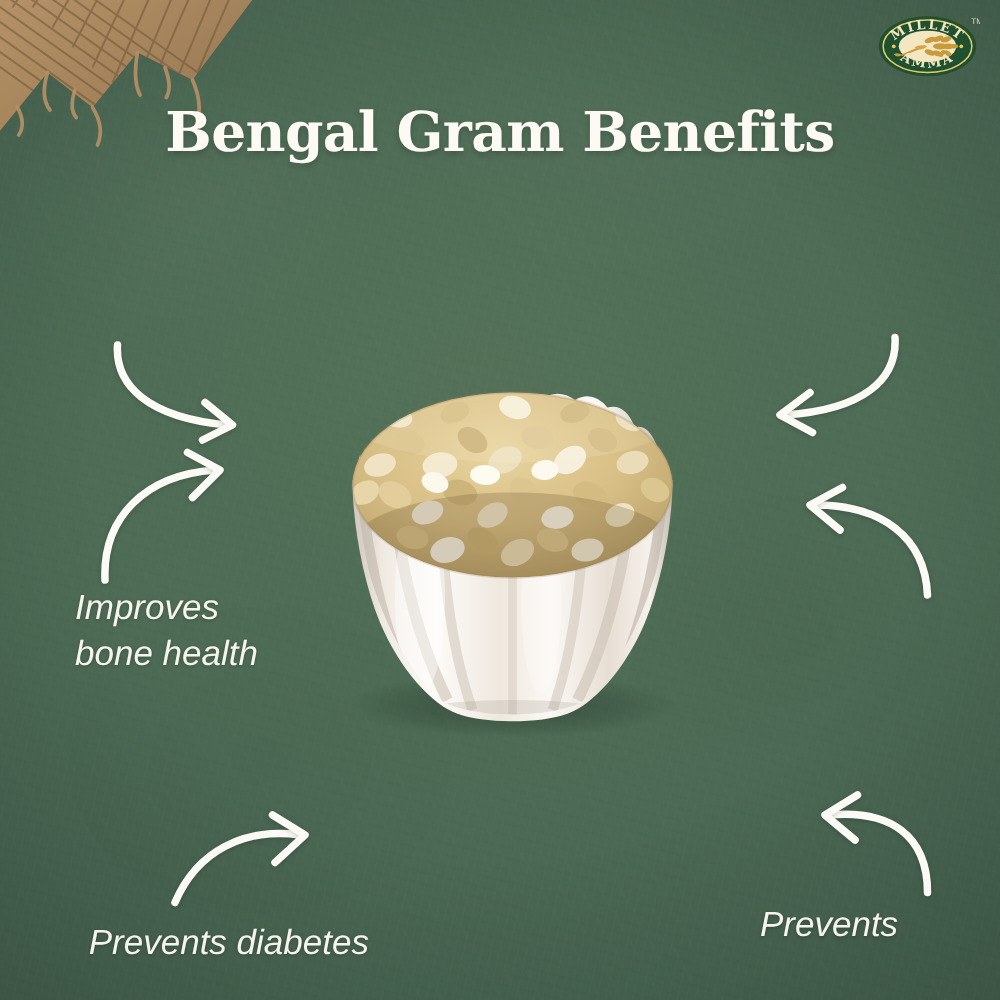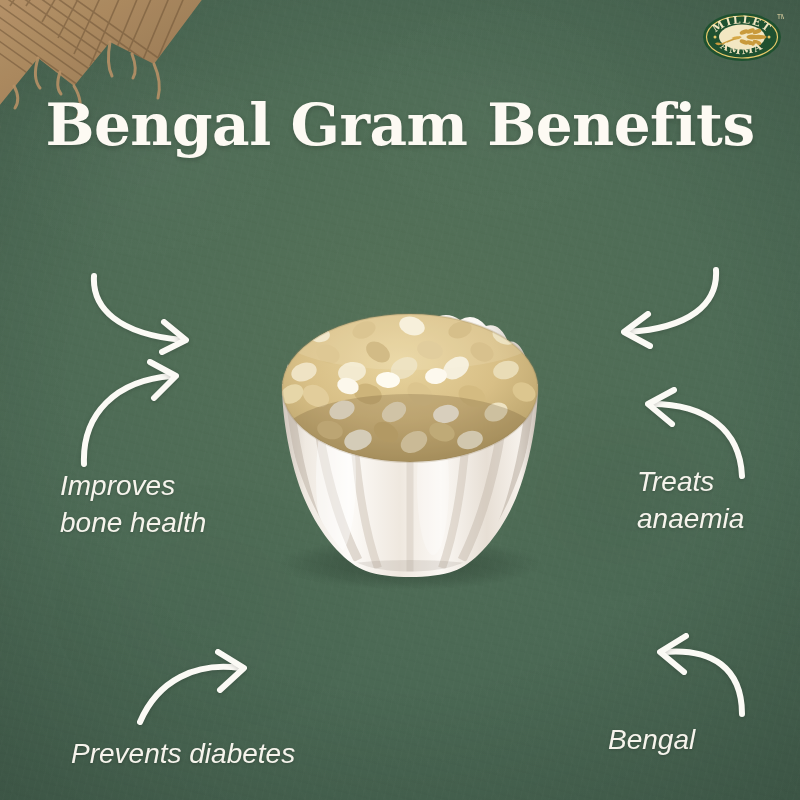--- a/index.html
+++ b/index.html
@@ -72,21 +72,21 @@
 
   
   .title {
     position: absolute;
     top: 52px;
     left: 0;
     width: 800px;
     text-align: center;
     font-family: "DejaVu Serif", "Liberation Serif", serif;
     font-weight: bold;
-    font-size: 58px;
+    font-size: 44px;
     letter-spacing: -0.5px;
     color: #fdfaf3;
     text-shadow: 0 2px 5px rgba(0,0,0,.20);
   }
 
   
   .bowl-wrap {
     position: absolute;
     left: 228px;
     top: 268px;
@@ -368,24 +368,22 @@
     </svg>
   </div>
 
 
   <div class="label lbl-bone">Improves
 bone health</div>
 
   <div class="label lbl-diabetes">Prevents diabetes</div>
 
 
-  <div class="label lbl-anaemia">Treats
-anaemia</div>
-
-  <div class="label lbl-organic">Bengal</div>
+
+  <div class="label lbl-organic">Prevents</div>
 
   <div class="arrow arr-digestion">
     <svg viewBox="0 0 130 96" width="130" height="96" aria-hidden="true">
       <path d="M16,10 C14,42 40,68 104,74"></path>
       <path d="M86,56 L108,74 L84,86"></path>
     </svg>
   </div>
 
   <div class="arrow arr-bone">
     <svg viewBox="0 0 124 114" width="124" height="114" aria-hidden="true">

